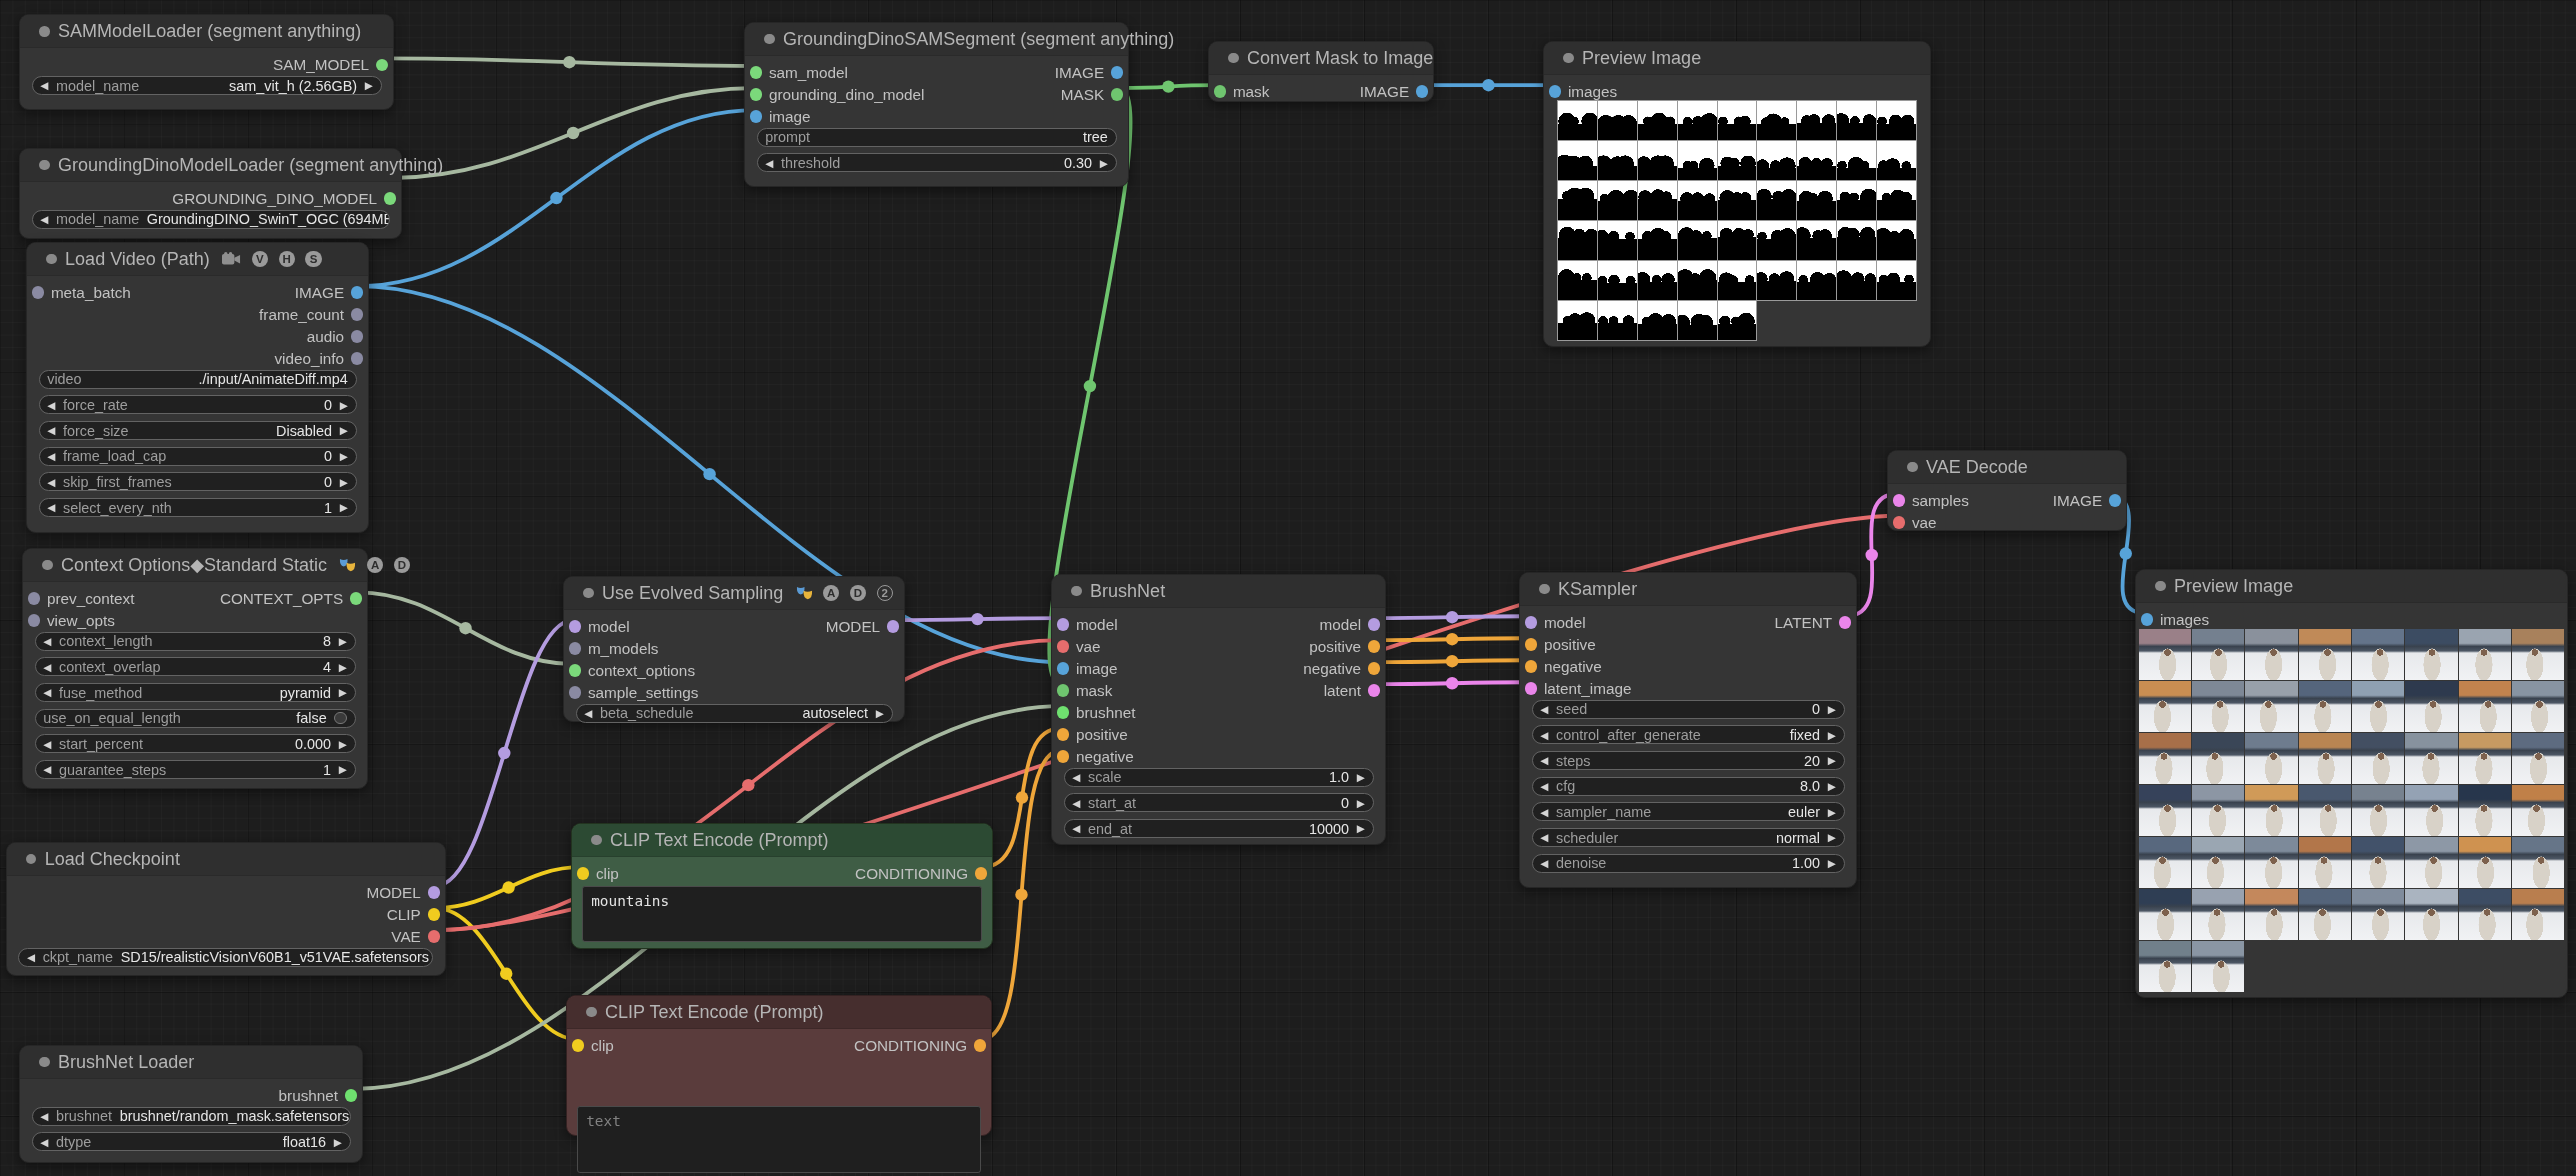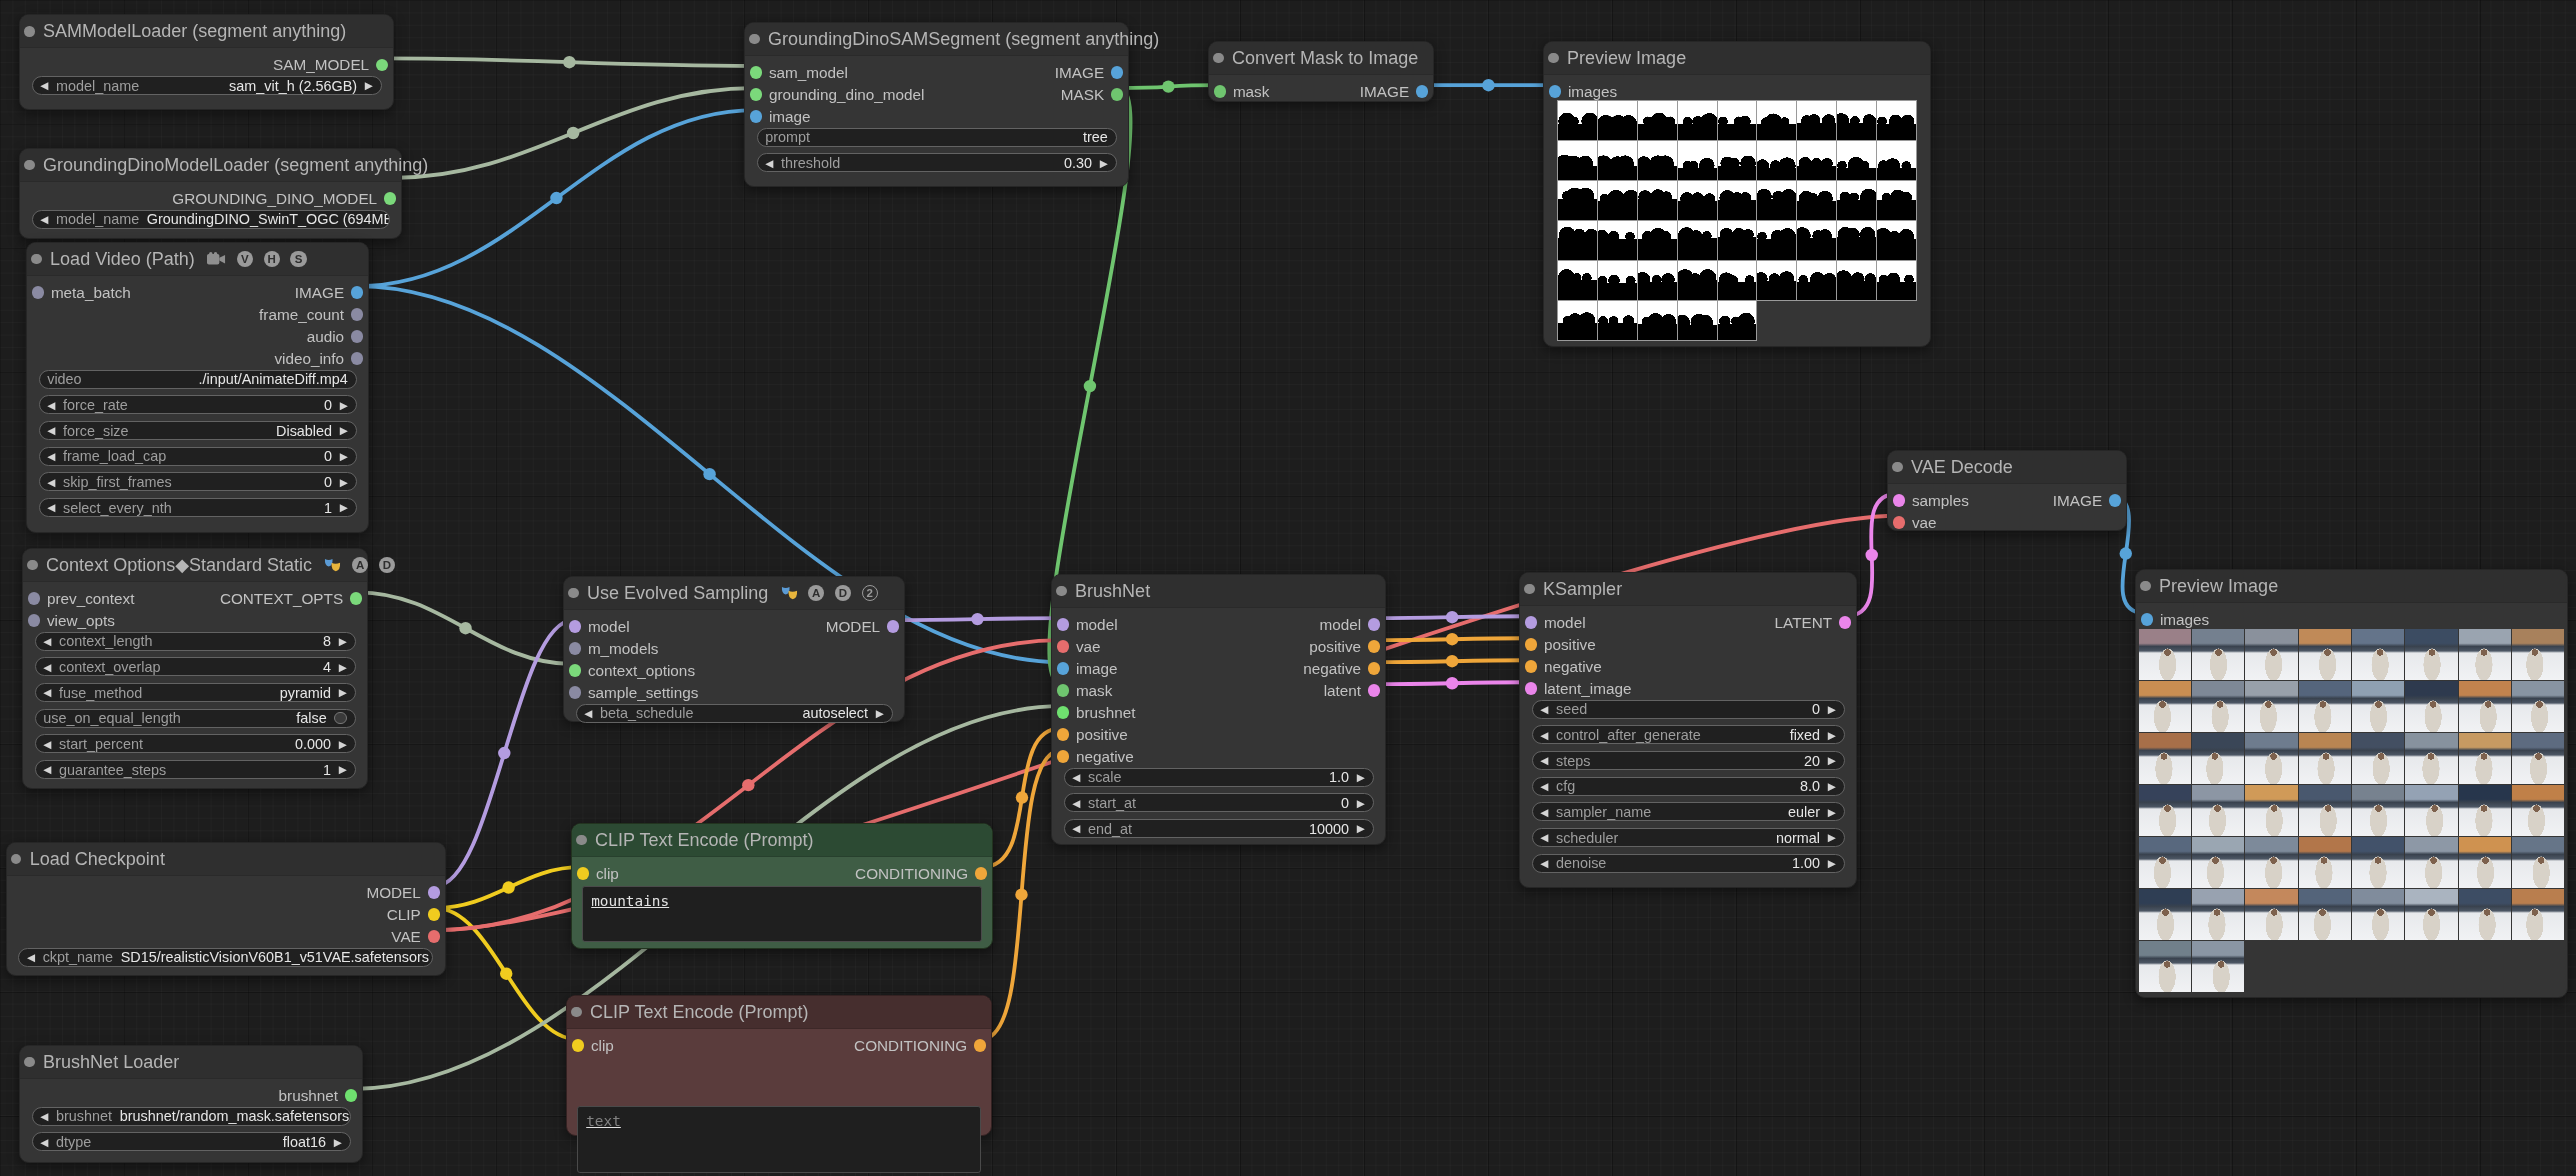--- a/index.html
+++ b/index.html
@@ -17,21 +17,21 @@
   }
   #wires { position:absolute; left:0; top:0; z-index:1; }
   .node {
     position:absolute; z-index:2;
     background:#353535; border-radius:9.6px;
     box-shadow:0 3.8px 11.5px rgba(0,0,0,.45);
     border:1px solid #262626;
   }
   .node-header {
     height:33px; display:flex; align-items:center; gap:8.6px;
-    padding:0 4px; background:#2f2f2f;
+    padding:0 19px; background:#2f2f2f;
     border-radius:8.6px 8.6px 0 0; border-bottom:1px solid #2a2a2a;
   }
   .collapse-dot { width:10.5px; height:10.5px; border-radius:50%; background:#8a8a8a; flex:0 0 auto; }
   .node-title { font-size:18px; color:#b5b5b5; white-space:nowrap; }
   .badge { display:inline-flex; align-items:center; justify-content:center;
     width:16.3px; height:16.3px; border-radius:50%; background:#9a9a9a; color:#2e2e2e;
     font-size:11.5px; font-weight:bold; margin-left:1.9px; flex:0 0 auto; }
   .badge.ring { background:transparent; border:1.4px solid #9a9a9a; color:#9a9a9a; }
   .badge-icon { display:inline-flex; margin-left:3.8px; flex:0 0 auto; }
   .slots { padding-top:5.7px; }
@@ -47,21 +47,20 @@
   }
   .widget .arrow { color:#d4d4d4; font-size:10.5px; flex:0 0 auto; line-height:1; }
   .widget .wlabel { color:#9e9e9e; flex:0 0 auto; }
   .widget .wvalue { color:#e6e6e6; flex:1 1 auto; text-align:right; }
   .widget .toggle-pin { width:12.4px; height:12.4px; border-radius:50%; background:#3a3a3a; border:1px solid #777; flex:0 0 auto; }
   .textbox {
     position:absolute; left:9.6px; right:9.6px; background:#1f1f1f;
     border:1px solid #4a4a4a; border-radius:2.9px; padding:5.7px 8.6px;
     font-family:"DejaVu Sans Mono", monospace; font-size:14.4px; color:#e3e3e3;
     overflow:hidden;
-    text-decoration:underline;
   }
   .textbox .placeholder { color:#818181; }
   .pgrid { position:absolute; display:grid; gap:1px; }
   .pgrid .cell { width:100%; height:100%; }
   .node.theme-green { background:#3f5d45; border-color:#22331f; }
   .node.theme-green .node-header { background:#2c4a33; border-bottom-color:#27402d; }
   .node.theme-red { background:#5a3c3c; border-color:#342222; }
   .node.theme-red .node-header { background:#462e2e; border-bottom-color:#3d2828; }
 </style>
 </head>

